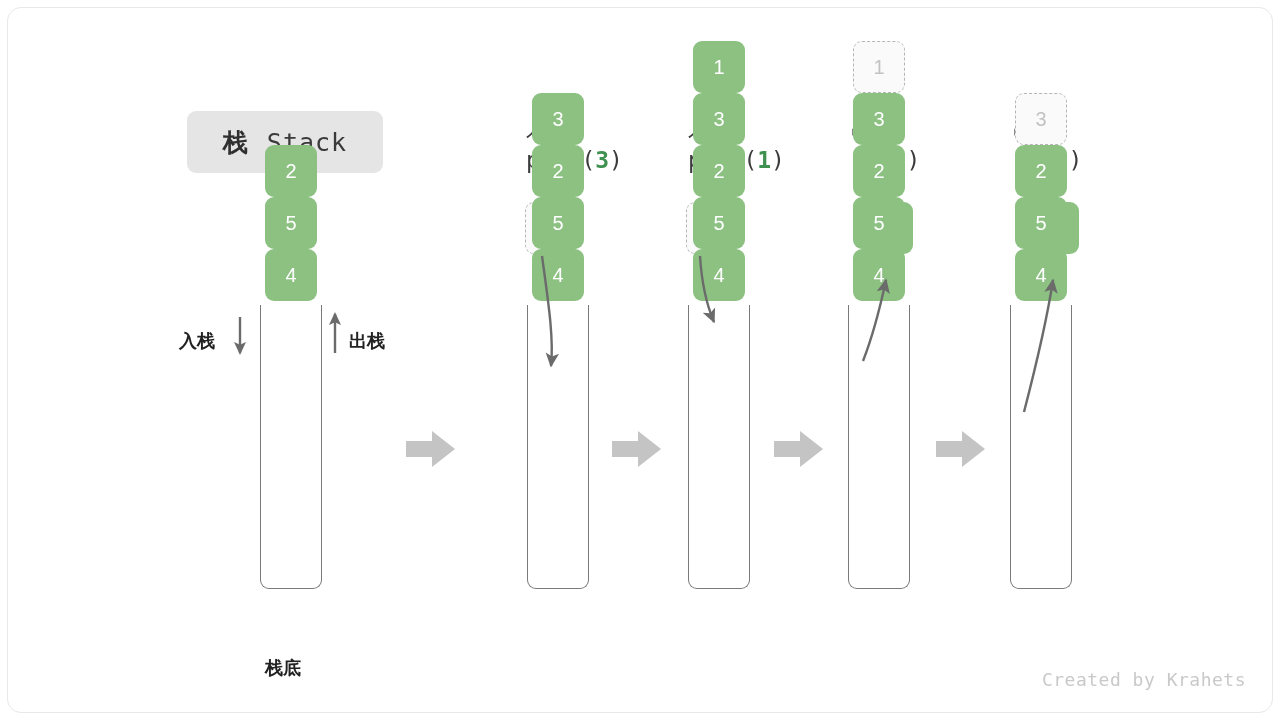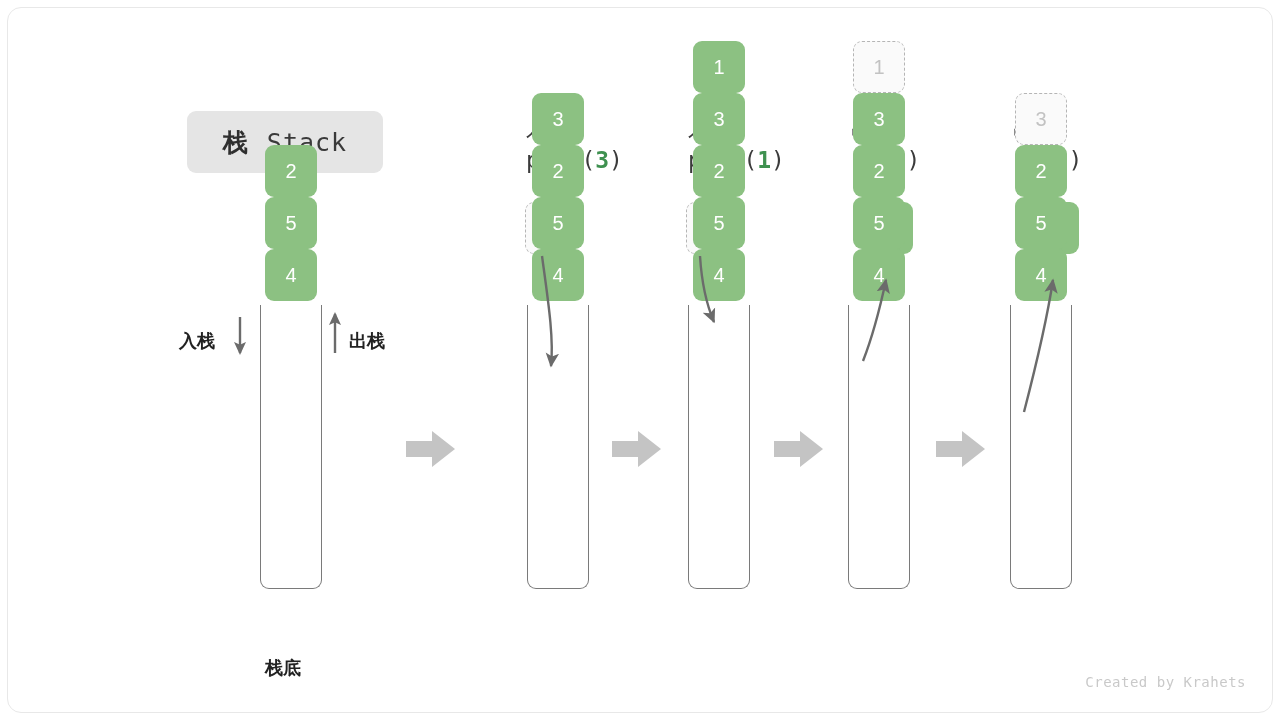--- a/index.html
+++ b/index.html
@@ -160,21 +160,21 @@
     height: 706px;
     pointer-events: none;
   }
 
   
   .footer {
     position: absolute;
     right: 26px;
     bottom: 22px;
     font-family: "DejaVu Sans Mono", "Liberation Mono", monospace;
-    font-size: 14px;
+    font-size: 18px;
     color: #c9c9c9;
     letter-spacing: 0.5px;
   }
 </style>
 </head>
 <body>
 
 <div class="canvas">
 
   <div class="title-chip">

